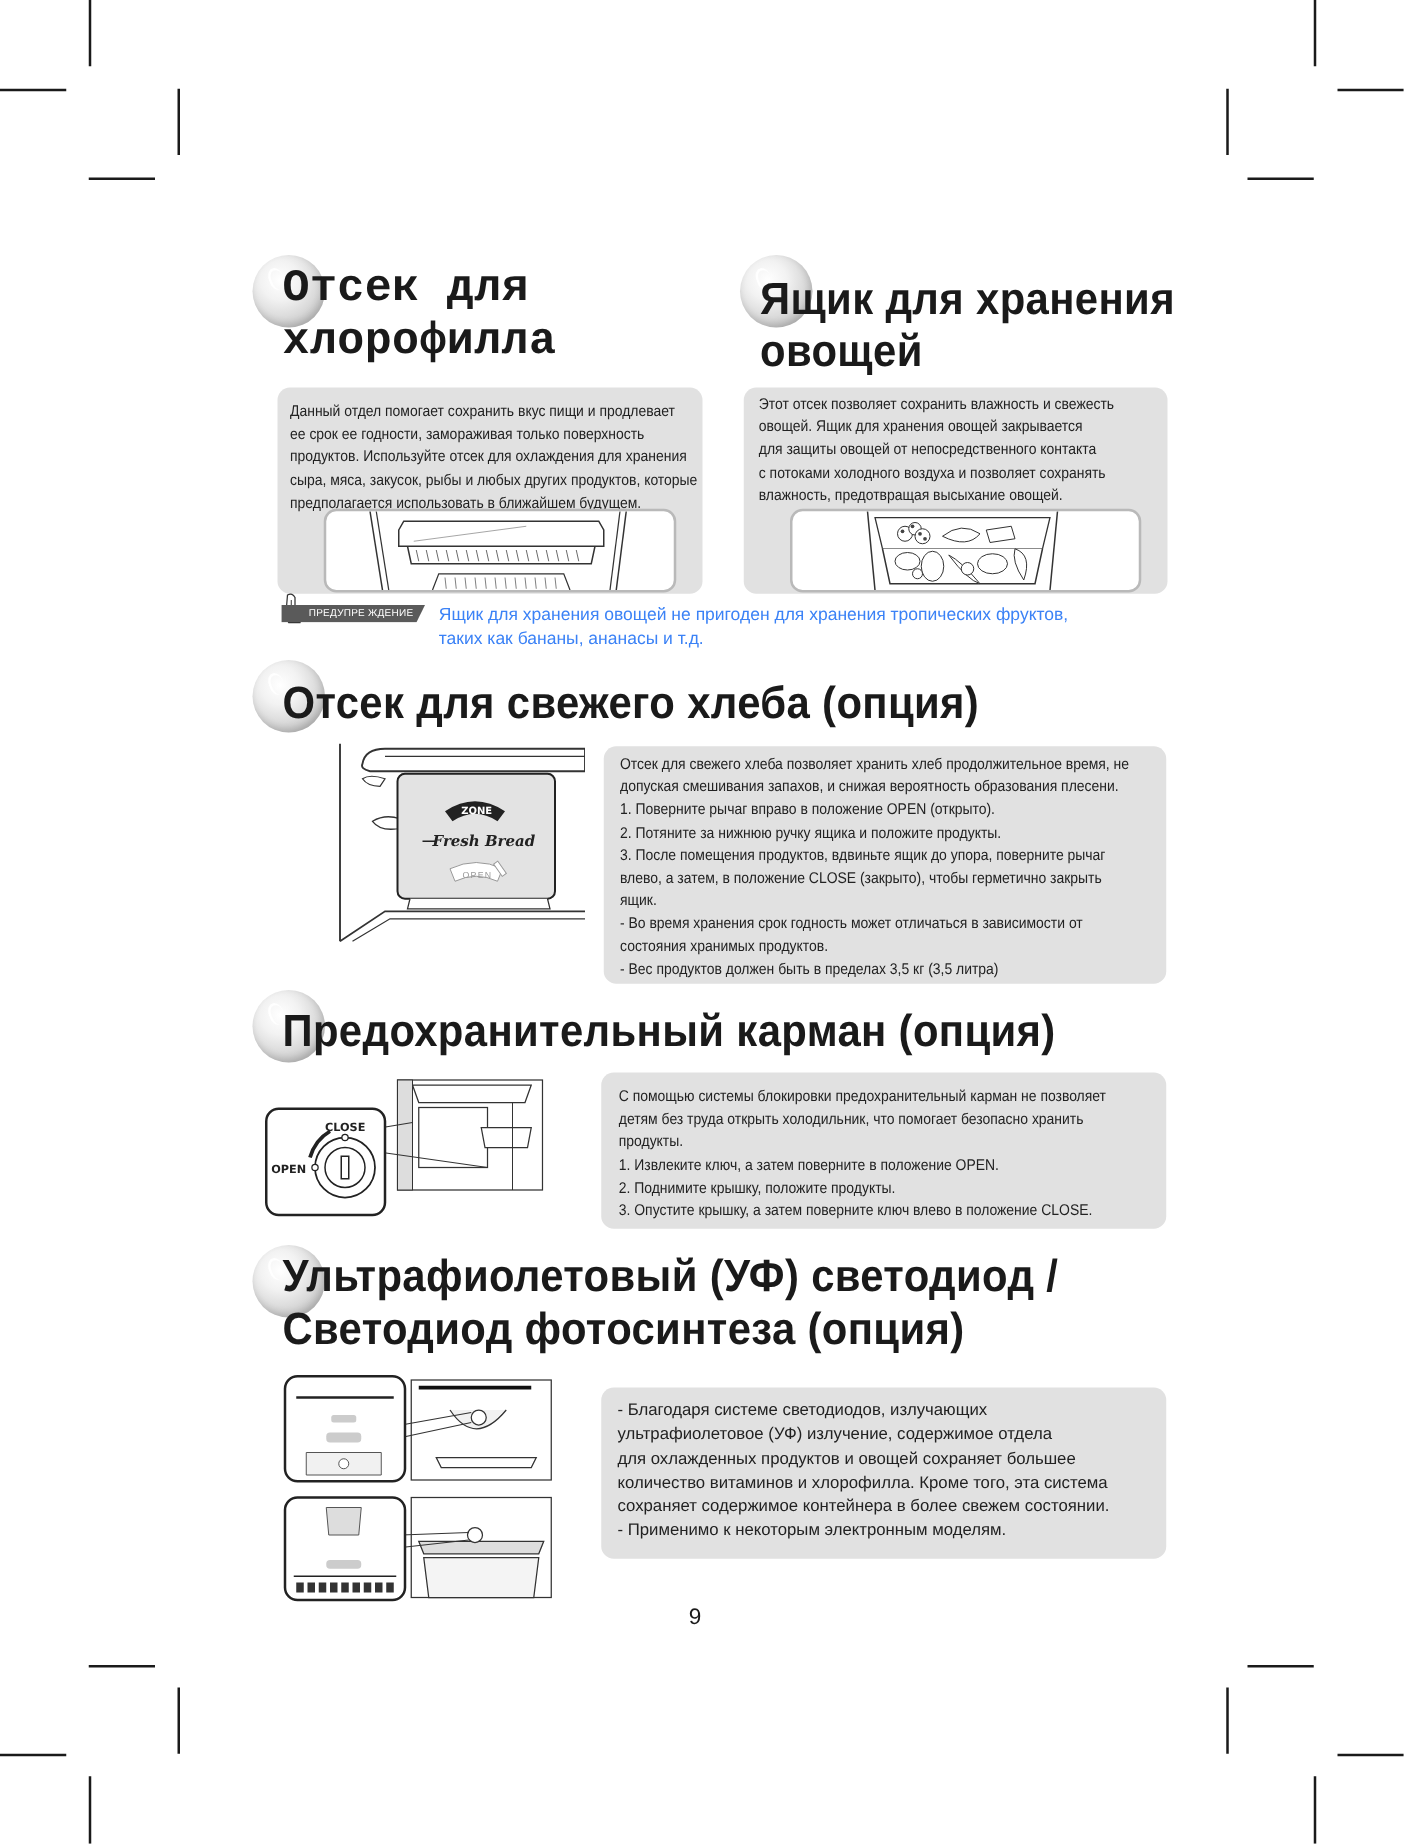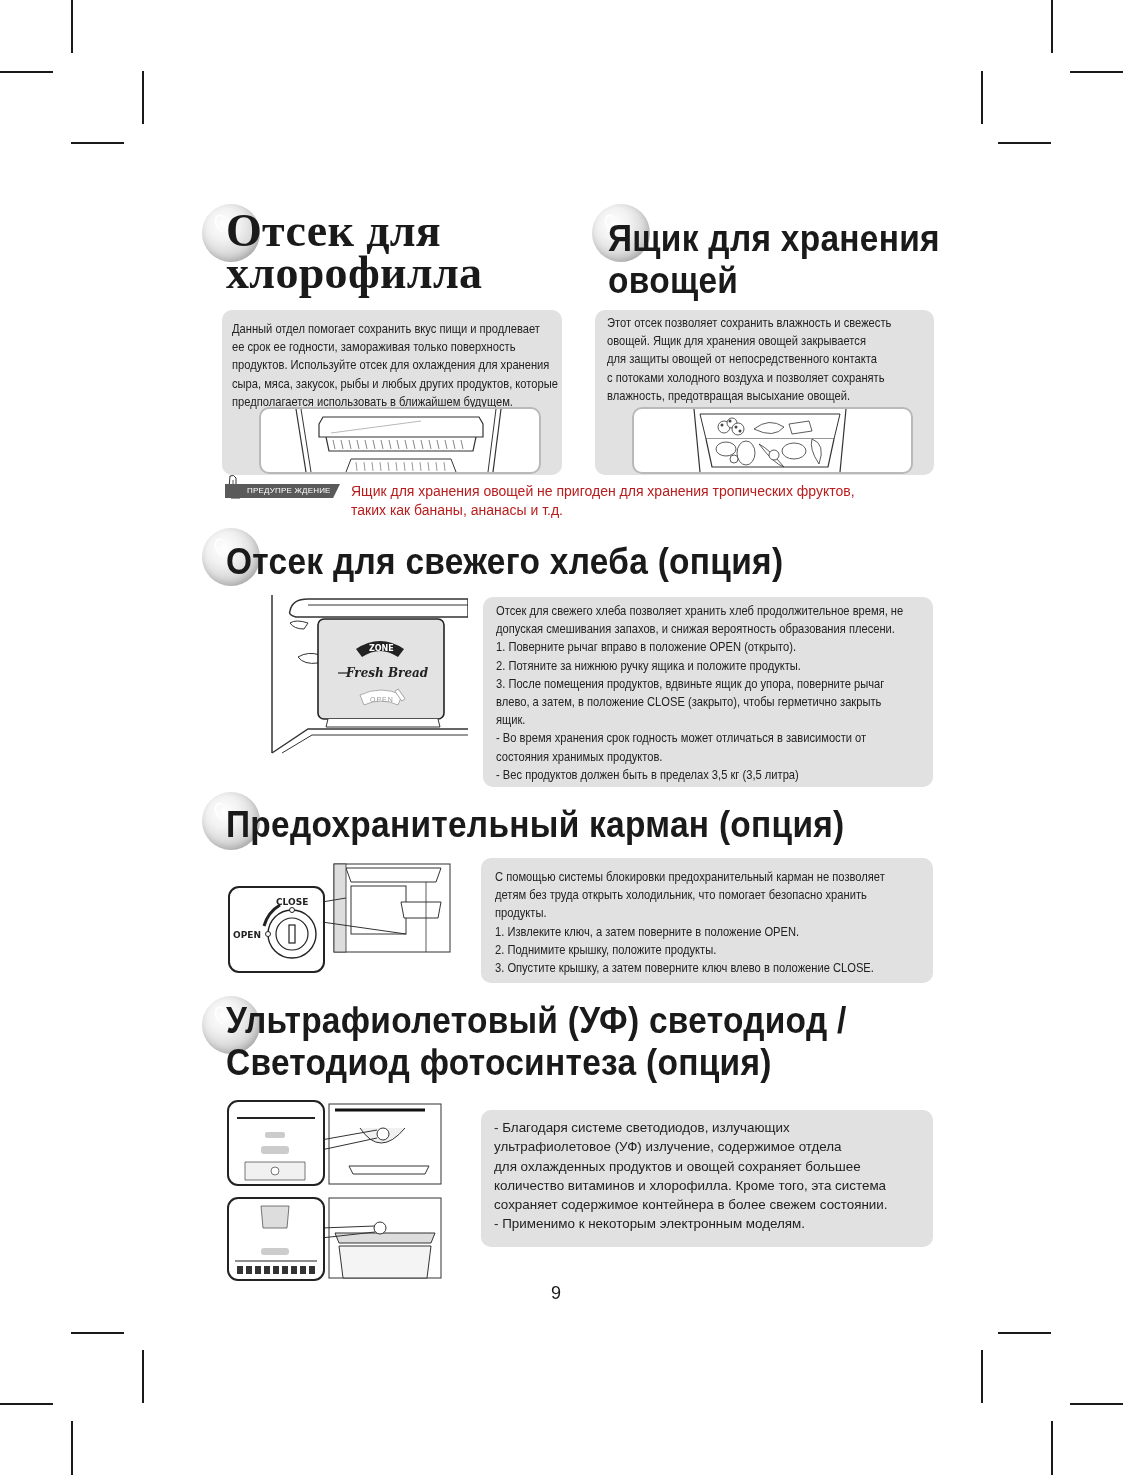--- a/index.html
+++ b/index.html
@@ -5,31 +5,31 @@
   html, body { margin:0; padding:0; background:#ffffff; }
   body { width:1123px; height:1475px; position:relative; overflow:hidden; font-family:"Liberation Sans", sans-serif; color:#1a1a1a; }
   .crop { position:absolute; background:#1a1a1a; }
   .crop.v { width:1.5px; }
   .crop.h { height:1.5px; }
 
   .bubble { position:absolute; border-radius:50%; background:radial-gradient(circle at 38% 35%, #ffffff 0%, #f2f2f2 30%, #cfcfcf 70%, #a8a8a8 100%); box-shadow: inset -2px -3px 6px rgba(0,0,0,0.15); }
   .bubble::after { content:""; position:absolute; left:22%; top:18%; width:18%; height:28%; border-radius:50%; border:2px solid rgba(255,255,255,0.9); border-right:none; border-bottom:none; transform:rotate(-20deg); }
 
   .heading { position:absolute; font-weight:bold; color:#1a1a1a; letter-spacing:0.3px; }
-  .h-wide { font-family:Liberation Serif, serif; font-size:46px; line-height:42px; }
+  .h-wide { font-family:Liberation Mono, monospace; font-size:36px; line-height:42px; }
   .h-cond { font-family:"Liberation Sans", sans-serif; font-size:36px; line-height:42px; transform:scaleX(0.93); transform-origin:left top; }
 
   .box { position:absolute; background:#e1e1e1; border-radius:10px; }
   .box-text { position:absolute; font-size:12.4px; line-height:18.2px; color:#222; white-space:pre-line; }
   .cond { transform:scaleX(0.9); transform-origin:left top; }
   .img-frame { position:absolute; background:#fff; border:2px solid #b9b9b9; border-radius:10px; overflow:hidden; }
 
   .warn-badge { position:absolute; left:225px; top:484px; width:115px; height:14px; background:#5a5a5a; clip-path:polygon(0 0,100% 0,94% 100%,0 100%); color:#fff; font-size:8px; line-height:14px; padding-left:22px; box-sizing:border-box; letter-spacing:0.2px; }
   .warn-icon { position:absolute; left:225px; top:474px; width:18px; height:26px; }
-  .warn-text { position:absolute; left:351px; top:482px; font-size:14px; line-height:19px; color:#b91c1c; white-space:pre-line; }
+  .warn-text { position:absolute; left:351px; top:482px; font-size:14px; line-height:19px; color:#3b82f6; white-space:pre-line; }
 
   .page-num { position:absolute; left:551px; top:1283px; font-size:18px; color:#1a1a1a; }
   svg { display:block; }
 </style>
 </head>
 <body>
 
 <div class="crop v" style="left:71px;top:0;height:53px;"></div>
 <div class="crop h" style="left:0;top:71px;width:53px;"></div>
 <div class="crop v" style="left:142px;top:71px;height:53px;"></div>
@@ -189,21 +189,21 @@
 3. После помещения продуктов, вдвиньте ящик до упора, поверните рычаг
      влево, а затем, в положение CLOSE (закрыто), чтобы герметично закрыть
      ящик.
 - Во время хранения срок годность может отличаться в зависимости от
    состояния хранимых продуктов.
 - Вес продуктов должен быть в пределах 3,5 кг (3,5 литра)</div>
 
 <div class="bubble" style="left:202px;top:792px;width:58px;height:58px;"></div>
 <div class="heading h-cond" style="left:226px;top:804px;">Предохранительный карман (опция)</div>
 
-<div style="position:absolute;left:226px;top:862px;width:225px;height:112px;">
+<div style="position:absolute;left:210px;top:862px;width:225px;height:112px;">
   <svg width="225" height="112" viewBox="0 0 225 112">
     <rect x="108" y="2" width="116" height="88" fill="#fff" stroke="#333" stroke-width="1"></rect>
     <path d="M120 6 L215 6 L210 20 L125 20 Z" fill="#fff" stroke="#333" stroke-width="1"></path>
     <rect x="125" y="24" width="55" height="48" fill="#fff" stroke="#333" stroke-width="1"></rect>
     <path d="M175 40 L215 40 L212 56 L178 56 Z" fill="#fff" stroke="#333" stroke-width="1"></path>
     <line x1="200" y1="20" x2="200" y2="90" stroke="#333" stroke-width="0.8"></line>
     <rect x="108" y="2" width="12" height="88" fill="#ddd" stroke="#333" stroke-width="0.8"></rect>
     <line x1="96" y1="60" x2="180" y2="72" stroke="#333" stroke-width="1"></line>
     <line x1="96" y1="40" x2="120" y2="36" stroke="#333" stroke-width="1"></line>
     <rect x="3" y="25" width="95" height="85" rx="10" fill="#fff" stroke="#222" stroke-width="2"></rect>

